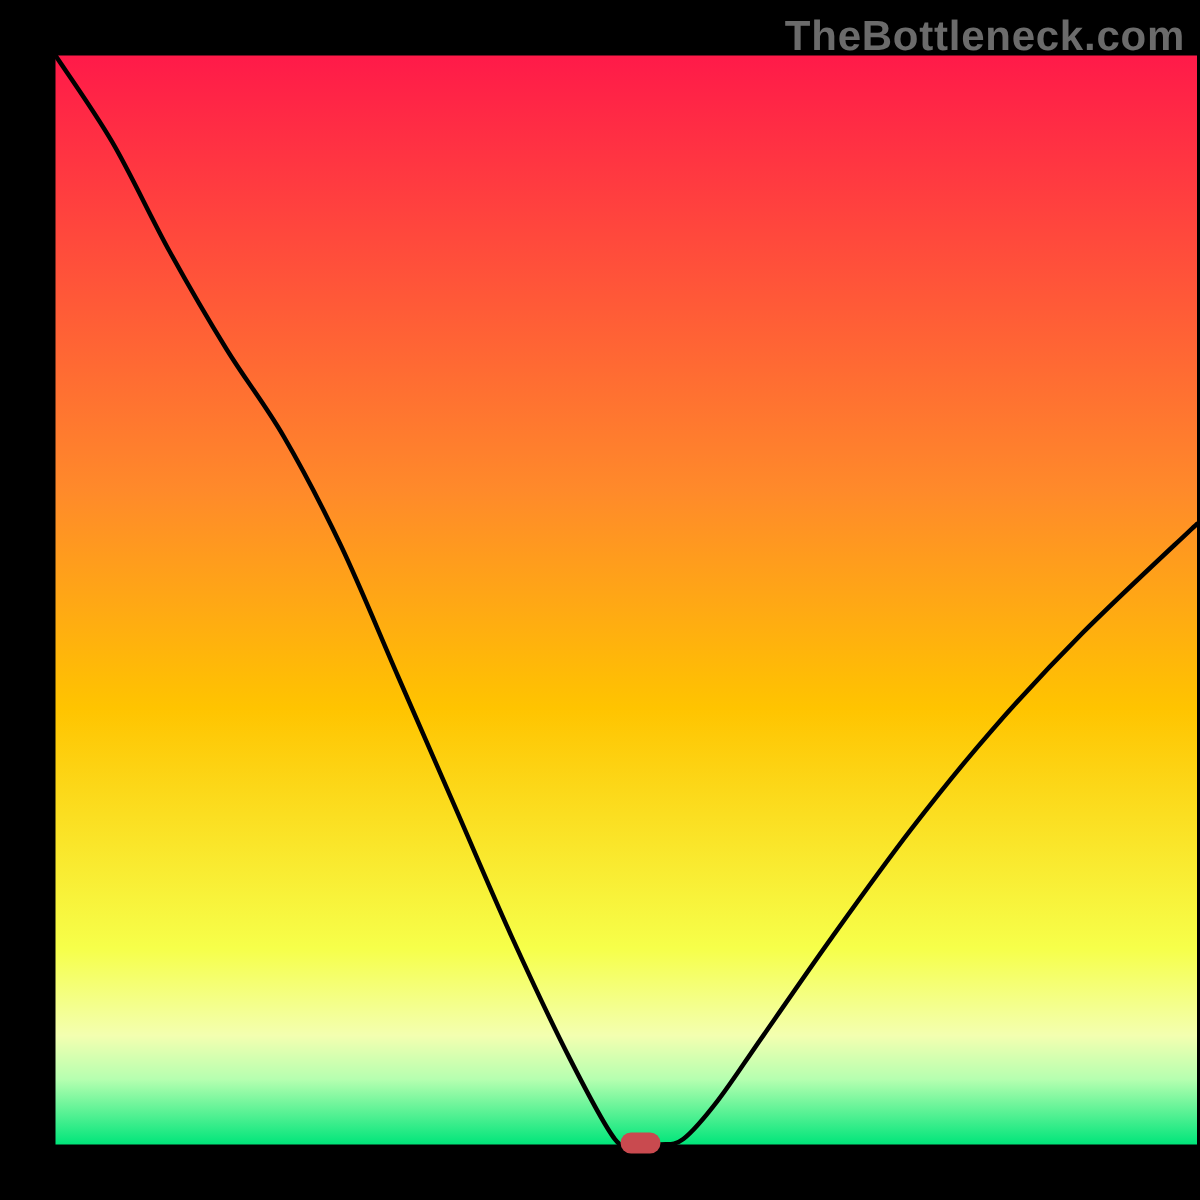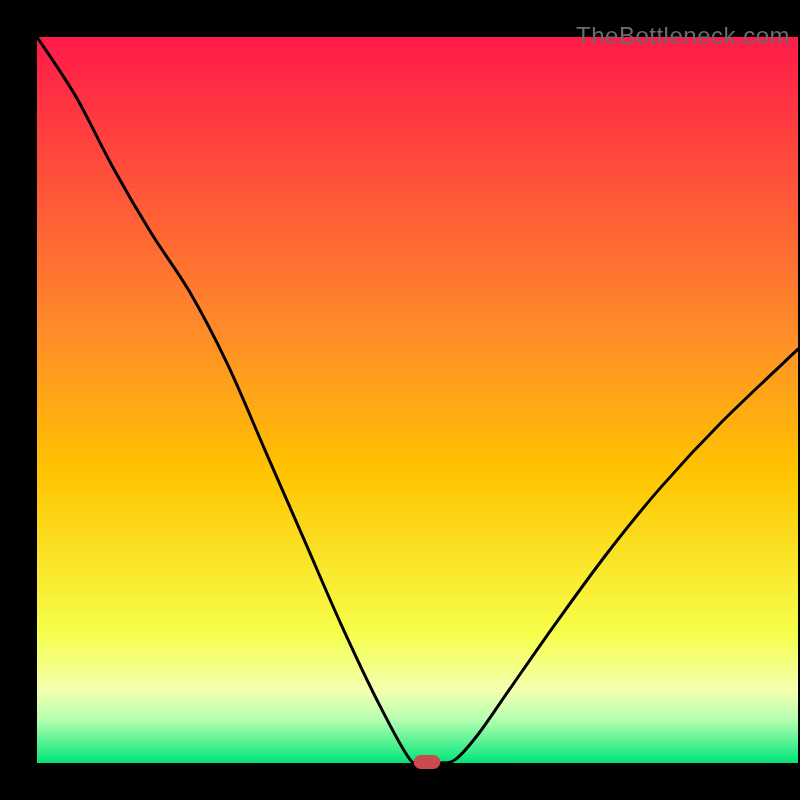--- a/index.html
+++ b/index.html
@@ -12,25 +12,25 @@
     font-family: Arial, Helvetica, sans-serif;
   }
   .frame {
     position: relative;
     width: 800px;
     height: 800px;
     background: #000;
   }
   .watermark {
     position: absolute;
-    top: 22px;
+    top: 8px;
     right: 10px;
     color: #6b6b6b;
-    font-size: 24px;
-    font-weight: 400;
+    font-size: 28px;
+    font-weight: 700;
     letter-spacing: 0.5px;
     z-index: 10;
   }
   svg {
     position: absolute;
     top: 0;
     left: 0;
   }
 </style>
 </head>

